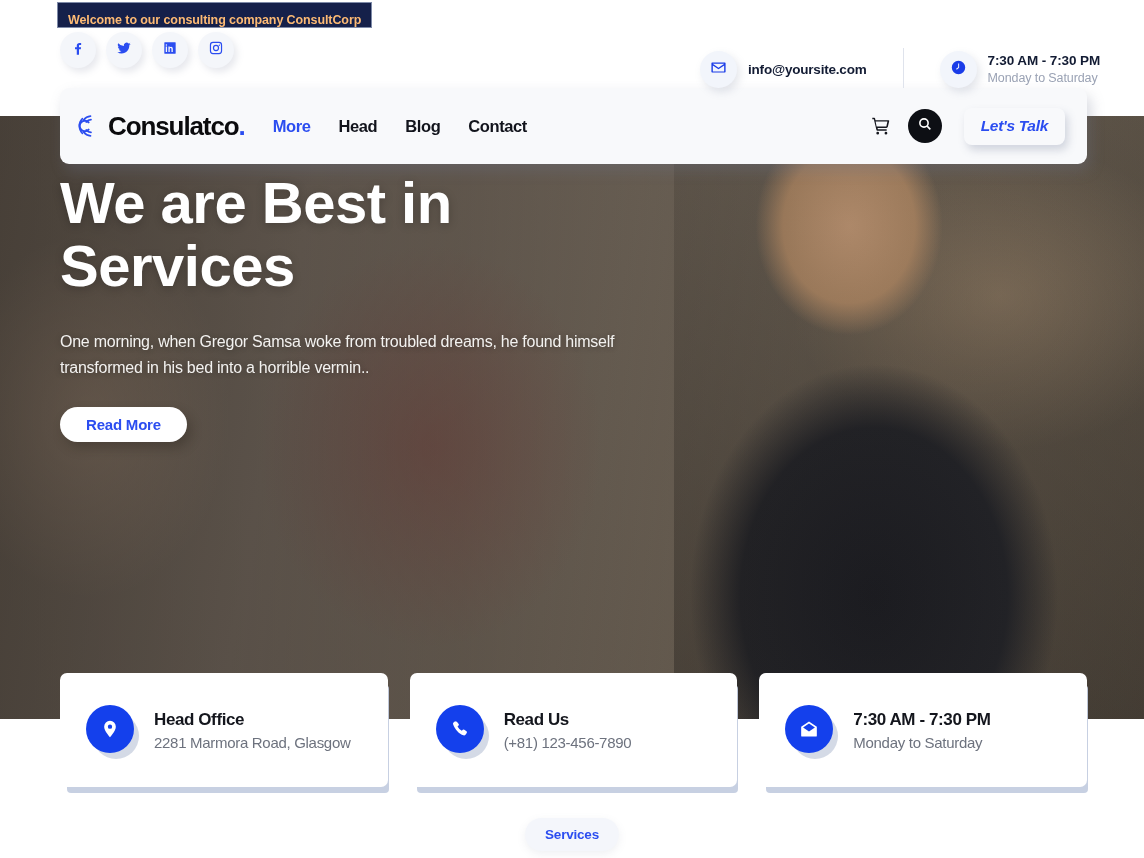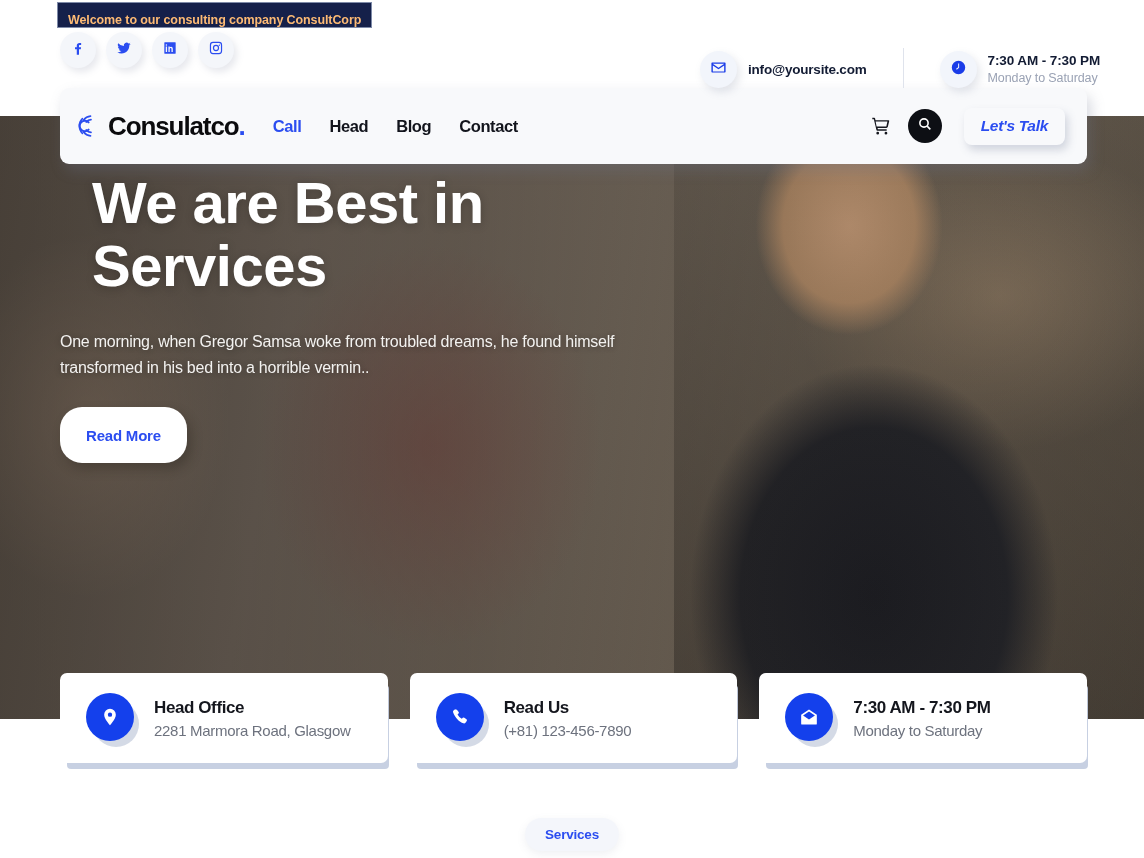--- a/index.html
+++ b/index.html
@@ -184,36 +184,35 @@
     border-radius: 13px;
   }
   .hero-title {
     margin-top: 18px;
     color: #ffffff;
     font-size: 58px;
     font-weight: 800;
     line-height: 1.08;
     letter-spacing: -0.5px;
     text-shadow: 0 2px 10px rgba(0,0,0,0.22);
-    margin-left: 32px;
   }
   .hero-para {
     margin-top: 32px;
     color: #f3f2f0;
     font-size: 16px;
     line-height: 1.62;
     letter-spacing: -0.25px;
     max-width: 560px;
     text-shadow: 0 1px 6px rgba(0,0,0,0.3);
   }
   .read-more {
     margin-top: 26px;
     display: inline-flex;
     align-items: center;
-    height: 56px;
+    height: 35px;
     padding: 0 26px;
     border-radius: 22px;
     background: #ffffff;
     color: #2b4df0;
     font-size: 15px;
     font-weight: 800;
     letter-spacing: -0.2px;
     box-shadow: 4px 6px 12px rgba(30,25,20,0.3);
     cursor: pointer;
   }
@@ -223,21 +222,21 @@
     position: absolute;
     left: 60px; top: 673px;
     width: 1027px;
     display: flex;
     gap: 22px;
     z-index: 20;
   }
   .card {
     position: relative;
     flex: 1;
-    height: 90px;
+    height: 114px;
     background: #ffffff;
     border-radius: 7px;
     display: flex;
     align-items: center;
     padding-left: 26px;
     gap: 18px;
     box-shadow: 4px 9px 0 -3px rgba(196,206,224,0.95);
   }
   .card-ico-wrap { position: relative; width: 50px; height: 50px; flex: none; }
   .card-ico-bg {
@@ -351,21 +350,21 @@
           <path d="M12.5 24.8A9.8 9.8 0 0 1 5.6 21" fill="none" stroke="#2b4df0" stroke-width="1.7" stroke-linecap="round"></path>
           <path d="M13 21.4A6.6 6.6 0 0 1 8.3 19" fill="none" stroke="#2b4df0" stroke-width="1.7" stroke-linecap="round"></path>
           <path d="M10.6 11.4a5.2 5.2 0 1 0 0 7.2" fill="none" stroke="#2b4df0" stroke-width="2" stroke-linecap="round"></path>
           <path d="M4.4 7.6a10.4 10.4 0 0 0 0 14.8" fill="none" stroke="#2b4df0" stroke-width="1.5" stroke-linecap="round"></path>
         </svg>
       </span>
       <span class="brand-text"><span>Consulatco</span><span class="dot">.</span></span>
     </div>
 
     <div class="nav-links">
-      <span class="nav-link active">Call</span>
+      <span class="nav-link active">More</span>
       <span class="nav-link">Head</span>
       <span class="nav-link">Blog</span>
       <span class="nav-link">Contact</span>
     </div>
 
     <div class="nav-right">
       <span class="cart-ico">
         <svg viewBox="0 0 24 24">
             <path d="M2.5 3h2.2a.9.9 0 0 1 .88.72L6 5.6h14.2a.8.8 0 0 1 .78.98l-1.5 6.3a1.6 1.6 0 0 1-1.56 1.22H8.3l.3 1.5h9.6v1.6H7.9a.9.9 0 0 1-.88-.72L4.2 4.6H2.5V3zm4.7 9.5h10.6l1.2-5.3H6.14l1.06 5.3zM8.4 18.4a1.5 1.5 0 1 1 0 3 1.5 1.5 0 0 1 0-3zm9 0a1.5 1.5 0 1 1 0 3 1.5 1.5 0 0 1 0-3z"></path>
           </svg>

